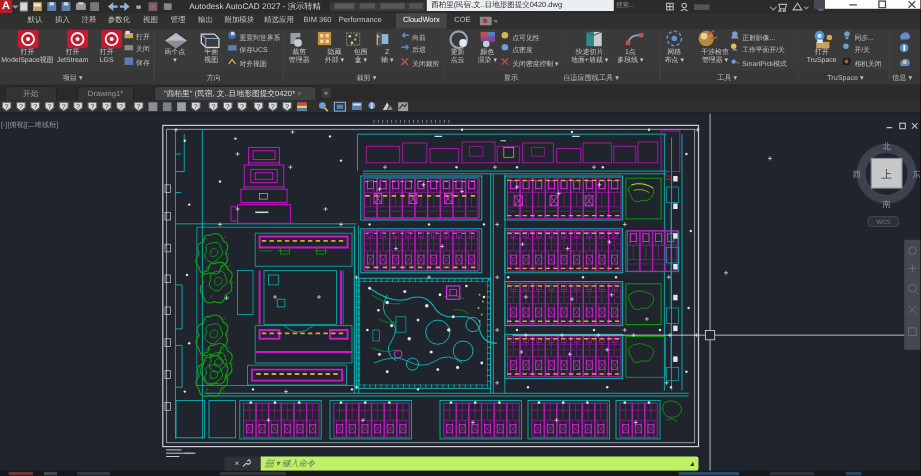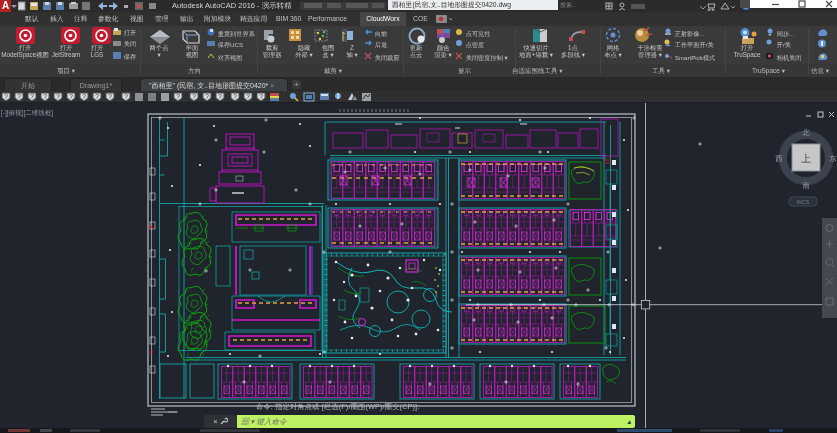--- a/index.html
+++ b/index.html
@@ -576,21 +576,21 @@
           <rect x="53" y="1" width="5" height="2" fill="#d0d0d0"></rect>
         <rect x="64" y="1" width="8" height="8" fill="#777"></rect>
         <path d="M80 5 l5 -4 v3 h4 v2 h-4 v3 z" fill="#8fb3d9"></path>
         <path d="M100 5 l-5 -4 v3 h-4 v2 h4 v3 z" fill="#8fb3d9"></path>
         <rect x="106" y="4" width="4" height="3" fill="#aaa"></rect>
         <rect x="117" y="1" width="8" height="8" fill="#666"></rect>
           <rect x="119" y="3" width="4" height="4" fill="#b55"></rect>
         <rect x="131" y="2" width="7" height="6" fill="#888"></rect>
       </g>
     </svg>
-    <div class="abs" style="left:172px;top:0;height:12px;line-height:12px;font-size:7.5px;color:#d2d2d2;">Autodesk AutoCAD 2016 - 演示转精</div>
+    <div class="abs" style="left:172px;top:0;height:12px;line-height:12px;font-size:7.5px;color:#d2d2d2;">Autodesk AutoCAD 2027 - 演示转精</div>
     <div class="abs" style="left:300px;top:2px;width:86px;height:8px;background:#3a3a3a;"></div>
     <div class="abs" style="left:304px;top:3px;width:18px;height:5px;background:#5b5b5b;"></div>
     <div class="abs" style="left:327px;top:3px;width:14px;height:5px;background:#555;"></div>
     <div class="abs" style="left:346px;top:3px;width:22px;height:5px;background:#585858;"></div>
     <div class="abs" style="left:372px;top:3px;width:12px;height:5px;background:#535353;"></div>
 
     <div class="abs" style="left:388px;top:0px;width:170px;height:10px;background:#eceff1;color:#2a2a2a;font-size:6.8px;line-height:10px;padding-left:4px;white-space:nowrap;overflow:hidden;">西柏里(民宿,文..目地形图提交0420.dwg</div>
 
     <div class="abs" style="left:560px;top:1px;width:44px;height:9px;color:#8a8a8a;font-size:6px;line-height:9px;">搜索...</div>
     <svg class="abs" style="left:605px;top:1px" width="160" height="10" viewBox="0 0 160 10">
@@ -882,21 +882,20 @@
           <path d="M0 8 l4 -7 1.5 3 -2 4 z" fill="#c9cdd2"></path>
           <path d="M4 8 l3 -4 2 4 z" fill="#8a8f96"></path>
         </g>
       <g transform="translate(360,0)">
           <rect x="0" y="1" width="9" height="8" fill="#9aa0a8"></rect>
           <path d="M1 7 l3 -4 2 2 2 -3" stroke="#333" fill="none"></path>
         </g>
     </svg>
   </div>
 
-  <div id="cmdecho" class="abs">命令: 指定对角点或 [栏选(F)/圈围(WP)/圈交(CP)]:</div>
   <div id="cmdbar" class="abs">
     <div id="cmdleft"><span style="font-size:7.5px;">×</span> <svg width="8" height="8" viewBox="0 0 8 8" style="vertical-align:-1px">
           <path d="M1 7 L4 4 M4 4 a2 2 0 1 0 2 -3 l-1.2 1.5" stroke="#c9ccd0" stroke-width="1.1" fill="none"></path>
         </svg></div>
     <div id="cmdfield">▦ ▾ 键入命令<span style="position:absolute;right:4px;color:#333;">▴</span></div>
   </div>
   <div id="bottomstrip" class="abs">
     <div class="abs" style="left:8px;top:1px;width:22px;height:3px;background:#6e3733;"></div>
     <div class="abs" style="left:40px;top:1px;width:12px;height:3px;background:#44484e;"></div>
     <div class="abs" style="left:70px;top:1px;width:30px;height:3px;background:#34383e;"></div>

